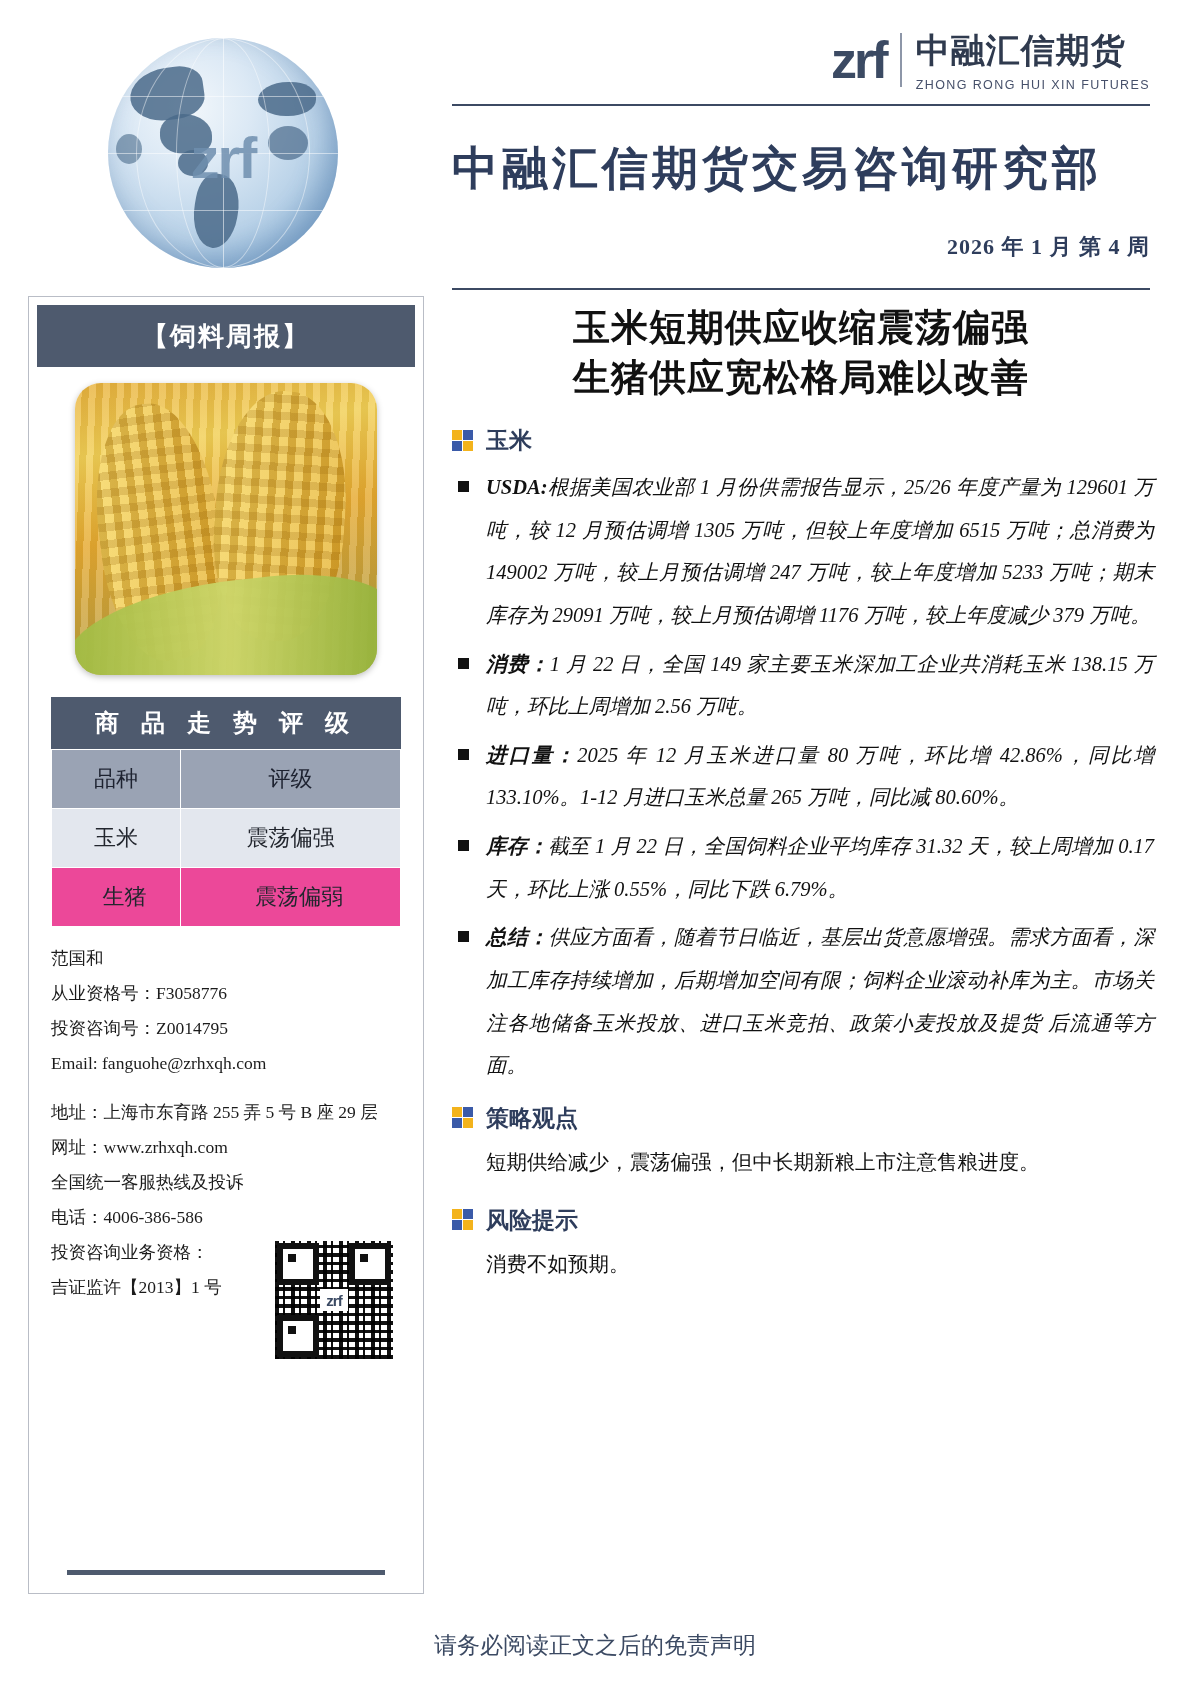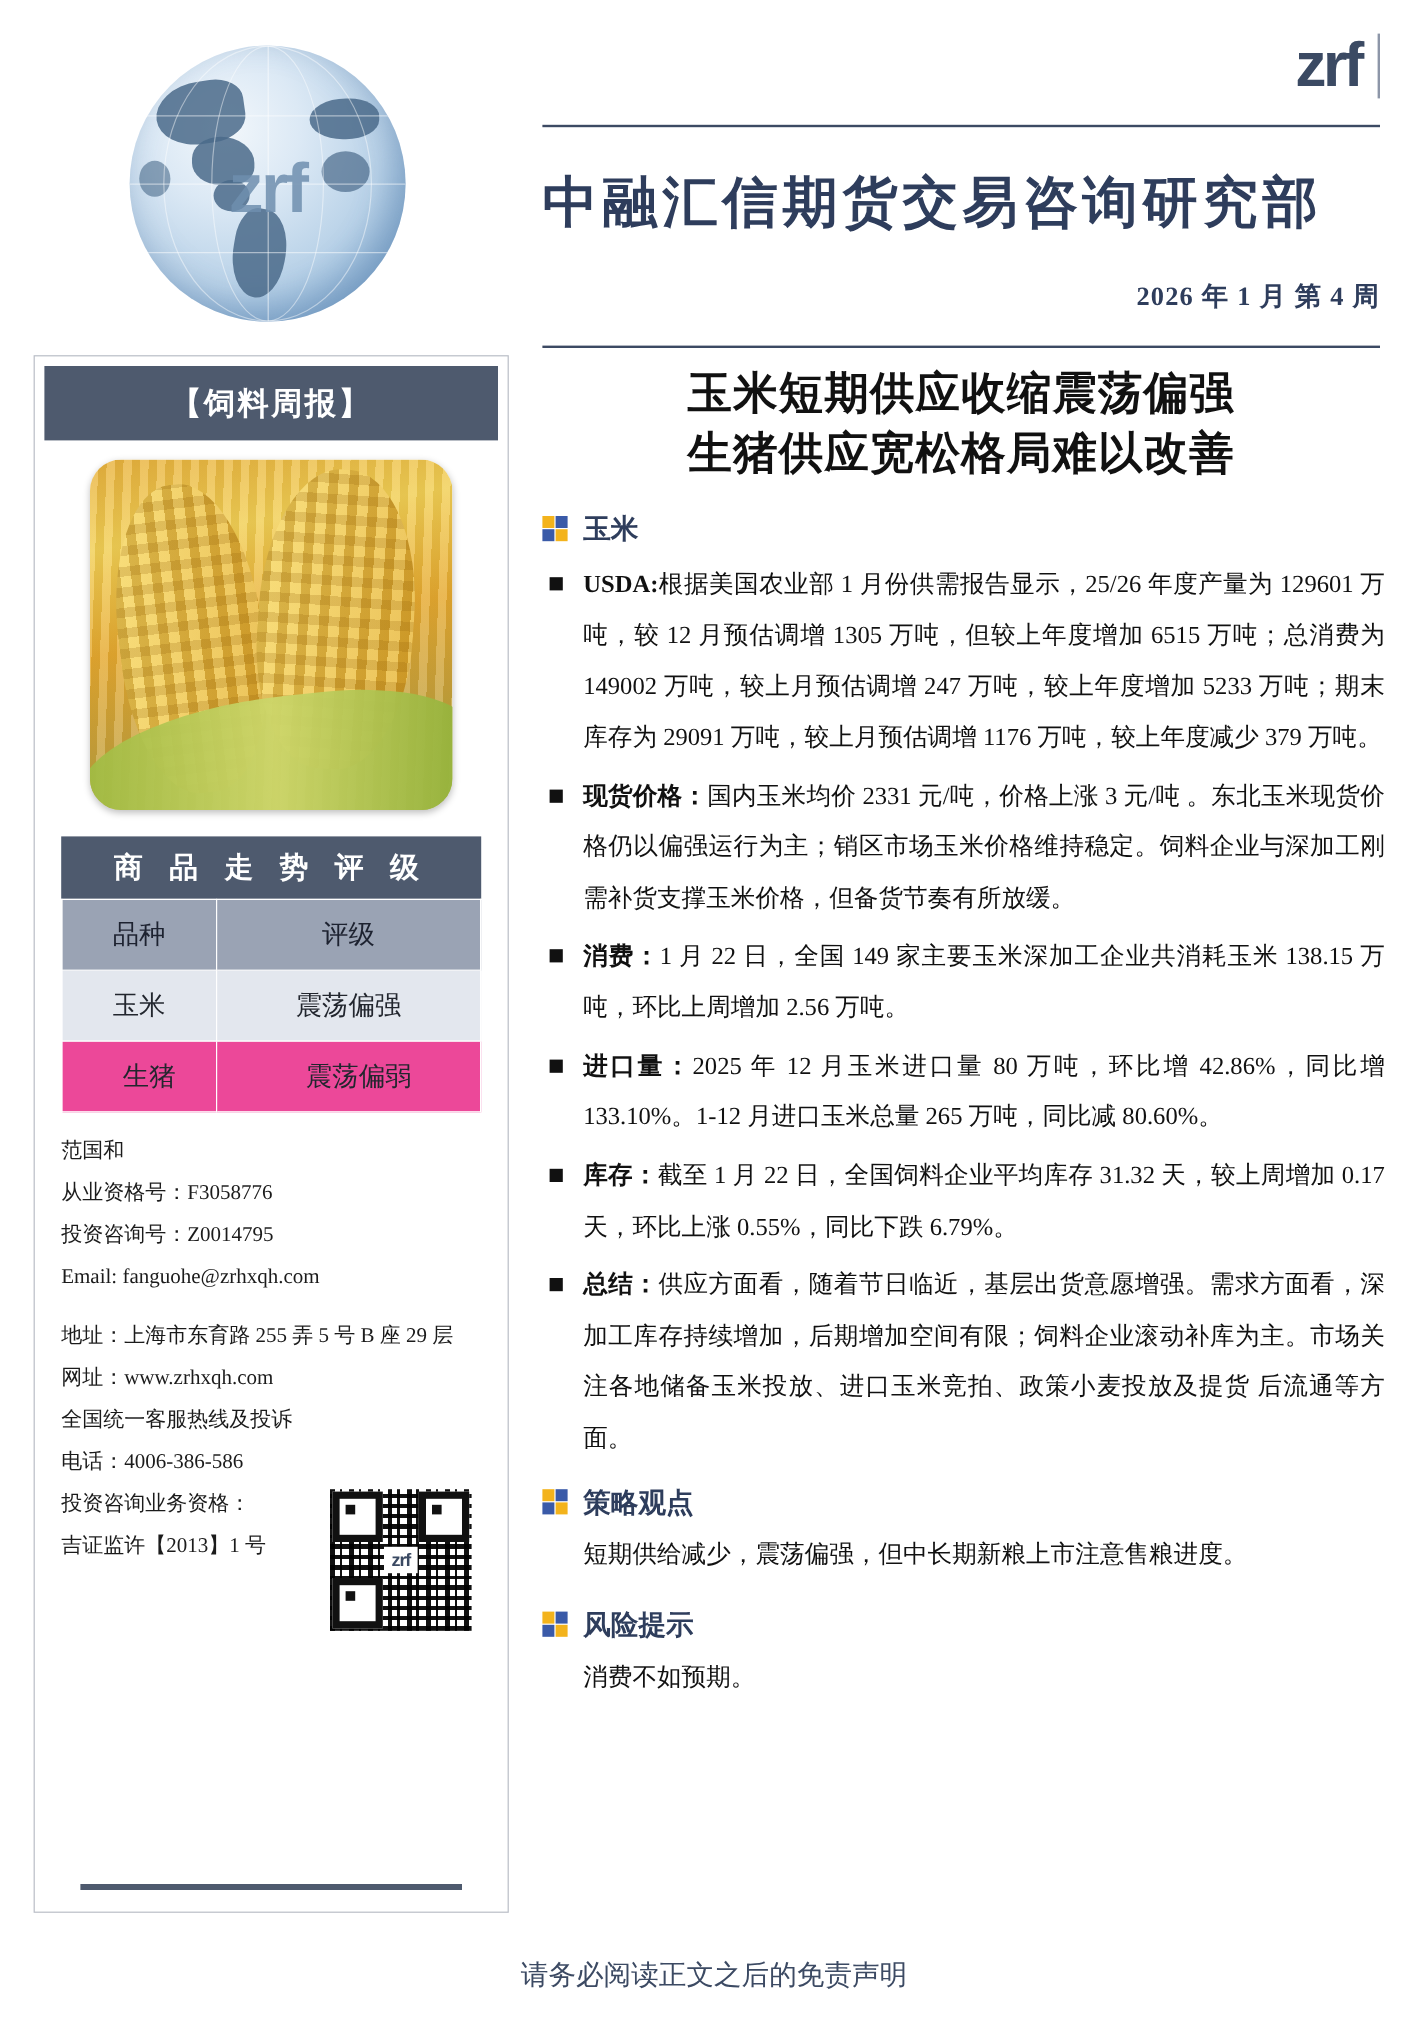--- a/index.html
+++ b/index.html
@@ -154,21 +154,21 @@
   .mini-icon { width:22px; height:22px; position:relative; flex:0 0 22px; }
   .mini-icon span { position:absolute; width:10px; height:10px; }
   .mi-a { left:0; top:0; background:#f3b31c; }
   .mi-b { left:11px; top:0; background:#3a5aa8; }
   .mi-c { left:0; top:11px; background:#3a5aa8; }
   .mi-d { left:11px; top:11px; background:#f3b31c; }
 
   ul.bullets { list-style:none; margin:10px 0 0 0; padding:0; }
   ul.bullets > li {
     position:relative; padding-left:34px; margin-bottom:6px;
-    font-size:20.5px; line-height:2.08; text-align:justify; color:#111;
+    font-size:20.5px; line-height:2.08; text-align:justify; color:#111;font-style:italic;
   }
   ul.bullets > li::before {
     content:""; position:absolute; left:6px; top:15px;
     width:11px; height:11px; background:#111;
   }
   .lbl { font-weight:bold; }
   .para { font-size:20.5px; line-height:2.0; margin:8px 0 0 34px; color:#111; }
 
   .footnote {
     position:absolute; left:0; right:0; bottom:22px; text-align:center;
@@ -197,20 +197,24 @@
       <div class="par" style="top:172px;"></div>
     </div>
     <div class="globe-zrf">zrf</div>
   </div>
 
   <div class="brand">
     <div class="brand-zrf">
       <span>zrf</span>
     </div>
     <div class="brand-sep"></div>
+    <div>
+      <div class="brand-text-cn">中融汇信期货</div>
+      <div class="brand-text-en">ZHONG RONG HUI XIN FUTURES</div>
+    </div>
   </div>
 
   <div class="hdr-rule"></div>
   <div class="dept-title">中融汇信期货交易咨询研究部</div>
   <div class="issue">2026 年 1 月  第 4 周</div>
   <div class="hdr-rule2"></div>
 
   <div class="left-col">
     <div class="left-title">【饲料周报】</div>
 
@@ -284,23 +288,20 @@
           <span class="mi-d"></span>
       </span>
       <span>玉米</span>
     </div>
 
     <ul class="bullets">
       <li>
         <span class="lbl">USDA:</span><span>根据美国农业部 1 月份供需报告显示，25/26 年度产量为 129601 万吨，较 12 月预估调增 1305 万吨，但较上年度增加 6515 万吨；总消费为 149002 万吨，较上月预估调增 247 万吨，较上年度增加 5233 万吨；期末库存为 29091 万吨，较上月预估调增 1176 万吨，较上年度减少 379 万吨。</span>
       </li>
       <li>
-        <span class="lbl">现货价格：</span><span>国内玉米均价 2331 元/吨，价格上涨 3 元/吨 。东北玉米现货价格仍以偏强运行为主；销区市场玉米价格维持稳定。饲料企业与深加工刚需补货支撑玉米价格，但备货节奏有所放缓。</span>
-      </li>
-      <li>
         <span class="lbl">消费：</span><span>1 月 22 日，全国 149 家主要玉米深加工企业共消耗玉米 138.15 万吨，环比上周增加 2.56 万吨。</span>
       </li>
       <li>
         <span class="lbl">进口量：</span><span>2025 年 12 月玉米进口量 80 万吨，环比增 42.86%，同比增 133.10%。1-12 月进口玉米总量 265 万吨，同比减 80.60%。</span>
       </li>
       <li>
         <span class="lbl">库存：</span><span>截至 1 月 22 日，全国饲料企业平均库存 31.32 天，较上周增加 0.17 天，环比上涨 0.55%，同比下跌 6.79%。</span>
       </li>
       <li>
         <span class="lbl">总结：</span><span>供应方面看，随着节日临近，基层出货意愿增强。需求方面看，深加工库存持续增加，后期增加空间有限；饲料企业滚动补库为主。市场关注各地储备玉米投放、进口玉米竞拍、政策小麦投放及提货 后流通等方面。</span>

